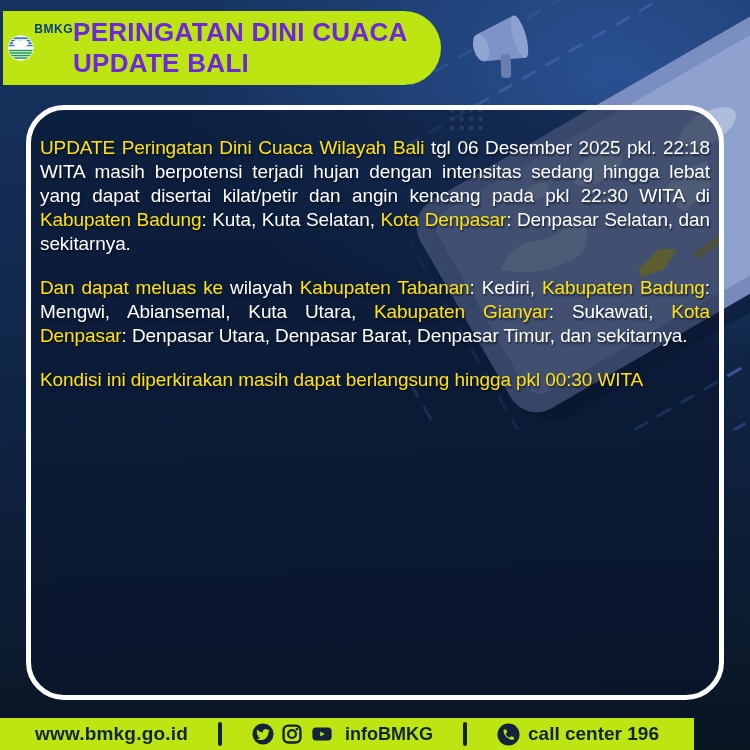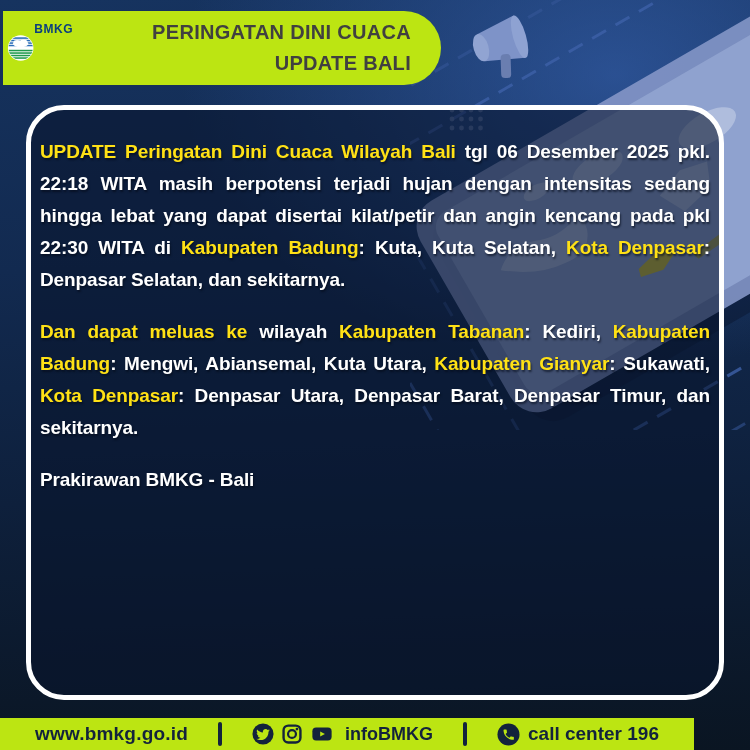--- a/index.html
+++ b/index.html
@@ -14,32 +14,32 @@
   .illus{position:absolute;top:0;right:0;width:340px;height:430px;z-index:0;}
   
   .banner{
     position:absolute;left:3px;top:11px;width:438px;height:74px;
     background:var(--green);border-radius:0 38px 38px 0;
     display:flex;align-items:center;z-index:3;
   }
   .logo-wrap{width:66px;margin-left:4px;display:flex;flex-direction:row;align-items:flex-start;}
   .logo-label{font-weight:bold;font-size:12px;color:#0a3f7e;letter-spacing:.5px;margin-top:-3px;}
   .banner-title{
-    flex:1;text-align:right;font-weight:bold;color:#404040;
-    font-size:20px;line-height:31px;letter-spacing:.3px;padding-right:30px;
+    flex:1;text-align:left;font-weight:bold;color:#6d28d9;
+    font-size:26px;line-height:31px;letter-spacing:.3px;padding-right:30px;
   }
   
   .bulletin-box{
     position:absolute;left:26px;top:105px;width:698px;height:595px;box-sizing:border-box;
     border:5px solid #ffffff;border-radius:38px;
     background:rgba(9,21,44,.58);
     padding:26px 9px 0 9px;z-index:2;
   }
   .warn{
-    margin:0 0 20px;font-size:19px;line-height:32px;font-weight:bold;
+    margin:0 0 20px;font-size:19px;line-height:24px;font-weight:normal;
     text-align:justify;letter-spacing:-.1px;
     text-shadow:1px 2px 2px rgba(4,10,24,.65);
   }
   .seg-y{color:var(--yellow);}
   .seg-w{color:#ffffff;}
   
   .footer{
     position:absolute;left:0;bottom:0;width:694px;height:32px;background:var(--green);
     display:flex;align-items:center;justify-content:center;gap:30px;
     color:#13233c;z-index:3;
@@ -133,21 +133,21 @@
     </div>
     <div class="banner-title">
       <div>PERINGATAN DINI CUACA</div>
       <div>UPDATE BALI</div>
     </div>
   </header>
 
   <section class="bulletin-box">
     <p class="warn"><span class="seg-y">UPDATE Peringatan Dini Cuaca Wilayah Bali</span><span class="seg-w"> tgl 06 Desember 2025 pkl. 22:18 WITA masih berpotensi terjadi hujan dengan intensitas sedang hingga lebat yang dapat disertai kilat/petir dan angin kencang pada pkl 22:30 WITA di </span><span class="seg-y">Kabupaten Badung</span><span class="seg-w">: Kuta, Kuta Selatan, </span><span class="seg-y">Kota Denpasar</span><span class="seg-w">: Denpasar Selatan, dan sekitarnya.</span></p>
     <p class="warn"><span class="seg-y">Dan dapat meluas ke</span><span class="seg-w"> wilayah </span><span class="seg-y">Kabupaten Tabanan</span><span class="seg-w">: Kediri, </span><span class="seg-y">Kabupaten Badung</span><span class="seg-w">: Mengwi, Abiansemal, Kuta Utara, </span><span class="seg-y">Kabupaten Gianyar</span><span class="seg-w">: Sukawati, </span><span class="seg-y">Kota Denpasar</span><span class="seg-w">: Denpasar Utara, Denpasar Barat, Denpasar Timur, dan sekitarnya.</span></p>
-    <p class="warn"><span class="seg-w">Prakirawan BMKG - Bali</span></p>
+    <p class="warn"><span class="seg-y">Kondisi ini diperkirakan masih dapat berlangsung hingga pkl 00:30 WITA</span></p>
   </section>
 
   <footer class="footer">
     <span class="site">www.bmkg.go.id</span>
     <span class="divider"></span>
     <span class="social">
       <span class="icon">
         <svg width="22" height="22" viewBox="0 0 24 24">
           <circle cx="12" cy="12" r="11.5" fill="#13233c"></circle>
           <path fill="#bce512" transform="translate(4.6,5.2) scale(0.62)" d="M23.95 4.57c-.88.39-1.83.65-2.82.77 1.01-.61 1.79-1.57 2.16-2.72-.95.56-2 .97-3.13 1.19-.9-.96-2.18-1.55-3.59-1.55-2.72 0-4.92 2.2-4.92 4.92 0 .39.04.76.13 1.12-4.09-.2-7.72-2.17-10.15-5.15-.42.73-.67 1.57-.66 2.48 0 1.71.87 3.21 2.19 4.09-.81-.03-1.57-.25-2.23-.62v.06c0 2.38 1.7 4.37 3.95 4.82-.41.11-.85.17-1.3.17-.32 0-.63-.03-.93-.09.63 1.95 2.45 3.38 4.6 3.42-1.68 1.32-3.81 2.1-6.11 2.1-.4 0-.79-.02-1.17-.07 2.18 1.4 4.77 2.21 7.55 2.21 9.06 0 14-7.5 14-14 0-.21 0-.42-.02-.63.96-.69 1.8-1.56 2.46-2.55z"></path>

